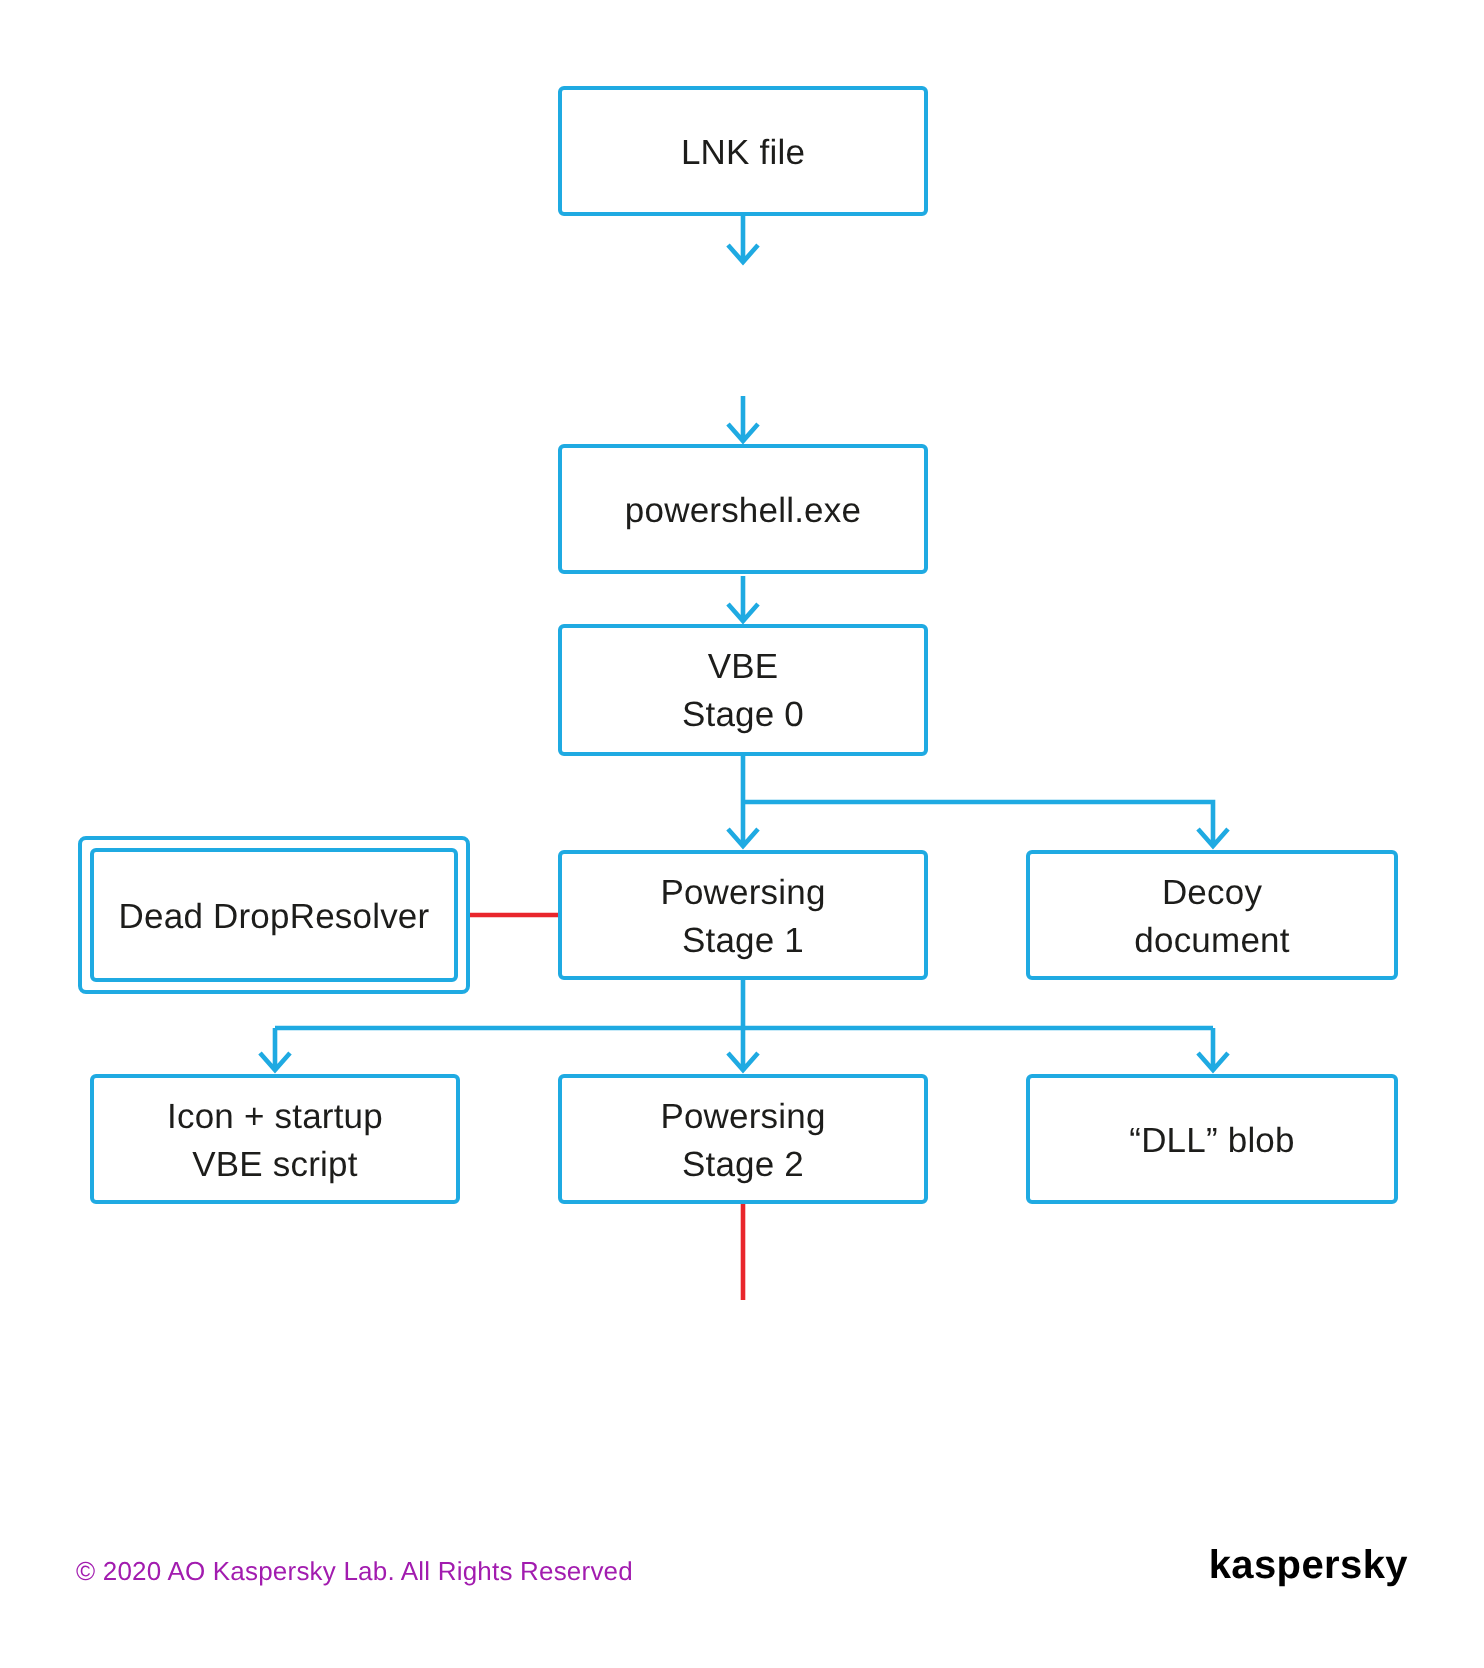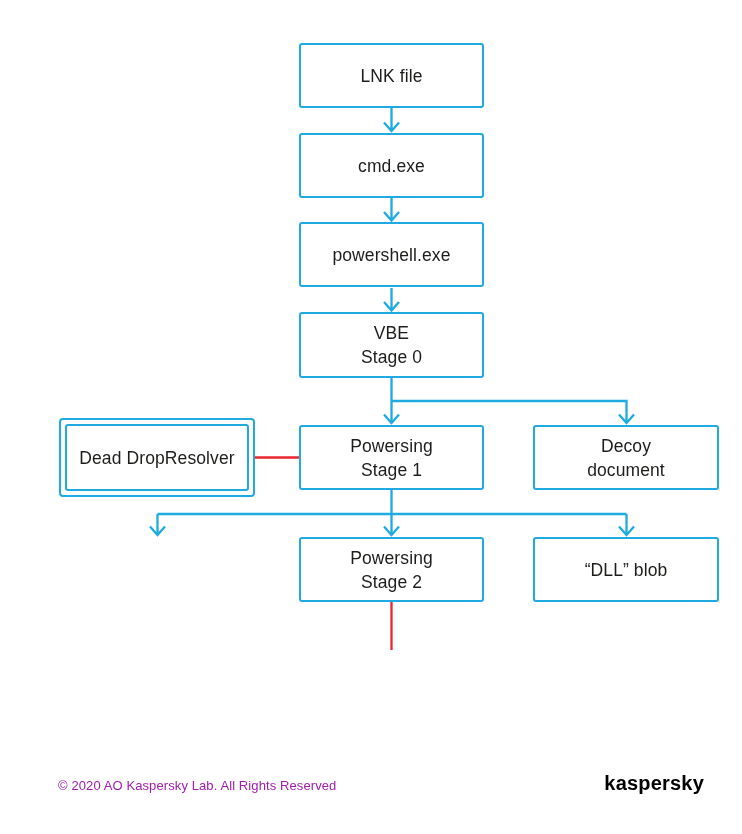--- a/index.html
+++ b/index.html
@@ -8,21 +8,21 @@
     --ink: #1D1D1B;
   }
   * { margin: 0; padding: 0; box-sizing: border-box; }
   html, body { background: #ffffff; }
   body {
     width: 742px; height: 834px;
     position: relative;
     font-family: "Liberation Sans", "DejaVu Sans", sans-serif;
     overflow: hidden;
   }
-  .canvas { position: absolute; inset: 0; margin-left: 20px; }
+  .canvas { position: absolute; inset: 0; }
   .connectors { position: absolute; left: 0; top: 0; }
   .node {
     position: absolute;
     border: 2px solid var(--accent-blue);
     border-radius: 3px;
     background: #ffffff;
     display: flex; flex-direction: column;
     align-items: center; justify-content: center;
     text-align: center;
     font-size: 17.5px; line-height: 24px;
@@ -96,23 +96,20 @@
     <g fill="none" style="stroke:var(--accent-red)" stroke-width="2.3">
       <path d="M235 457.5 H279"></path>
       <path d="M371.5 602 V650"></path>
     </g>
   </svg>
 
   <div class="node col-c r1 h65">
     <span>LNK file</span>
   </div>
 
-  <div class="node col-c r2 h65">
-    <span>cmd.exe</span>
-  </div>
 
   <div class="node col-c r3 h65">
     <span>powershell.exe</span>
   </div>
 
   <div class="node col-c r4">
     <span>VBE</span>
     <span>Stage 0</span>
   </div>
 
@@ -126,20 +123,24 @@
   <div class="node col-c r5 h65">
     <span>Powersing</span>
     <span>Stage 1</span>
   </div>
 
   <div class="node col-r r5 h65">
     <span>Decoy</span>
     <span>document</span>
   </div>
 
+  <div class="node col-l r6 h65">
+    <span>Icon + startup</span>
+    <span>VBE script</span>
+  </div>
 
   <div class="node col-c r6 h65">
     <span>Powersing</span>
     <span>Stage 2</span>
   </div>
 
   <div class="node col-r r6 h65">
     <span>“DLL” blob</span>
   </div>
 

